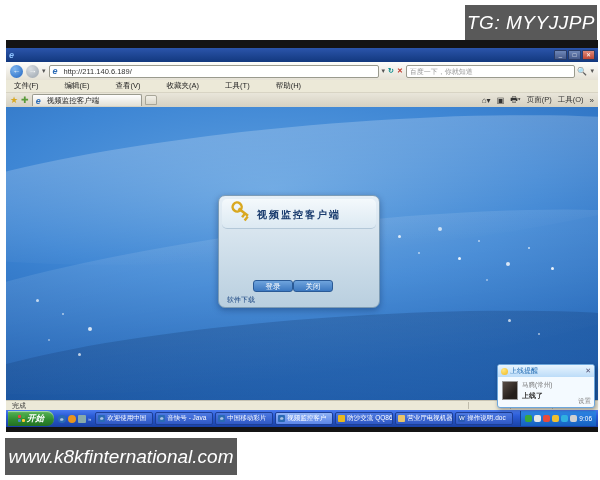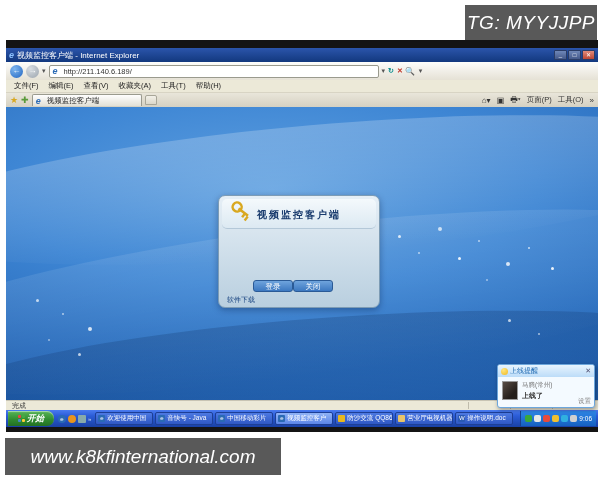--- a/index.html
+++ b/index.html
@@ -3,42 +3,42 @@
 <meta charset="utf-8">
 <style>
   :root{
     --watermark-bg:#595959; --titlebar:#12387e; --taskbar:#2b5cd6;
     --page-top:#3e86d4; --page-bottom:#1a55a2; --panel:#cfe0ec; --button-blue:#3c78c0;
   }
   *{margin:0;padding:0;box-sizing:border-box;font-family:"Liberation Sans",sans-serif;}
   body{width:600px;height:480px;background:#fff;position:relative;overflow:hidden;}
   .wm{position:absolute;background:var(--watermark-bg);color:#fff;display:flex;align-items:center;justify-content:center;font-style:italic;}
   .wm-top{right:3px;top:5px;width:132px;height:35px;font-size:19px;letter-spacing:.5px;}
-  .wm-bottom{left:5px;top:438px;width:276px;height:37px;font-size:19px;}
+  .wm-bottom{left:5px;top:438px;width:232px;height:37px;font-size:19px;}
   .shot{position:absolute;left:6px;top:40px;width:592px;height:392px;background:#141414;}
   
   .titlebar{position:absolute;left:0;top:8px;width:100%;height:14px;background:linear-gradient(#2b55ab,var(--titlebar));display:flex;align-items:center;padding:0 3px;color:#fff;font-size:8px;}
   .ie-e{font-style:italic;font-weight:bold;color:#8ec3ff;font-size:9px;margin-right:3px;}
   .winbtns{margin-left:auto;display:flex;gap:1px;}
   .wbtn{width:13px;height:10px;background:linear-gradient(#6f87b8,#44598a);border:1px solid #2a3c66;color:#fff;font-size:6px;line-height:8px;text-align:center;border-radius:1px;}
   .wbtn.close{background:linear-gradient(#e08a7a,#bc4633);}
   
   .addrrow{position:absolute;left:0;top:22px;width:100%;height:18px;background:linear-gradient(#fdfdfb,#e5e1d5);display:flex;align-items:center;padding:0 4px;gap:3px;}
   .navcirc{width:13px;height:13px;border-radius:50%;color:#fff;font-size:8px;line-height:12px;text-align:center;}
   .back{background:radial-gradient(circle at 35% 30%,#7fb7f0,#1f63c0);}
   .fwd{background:radial-gradient(circle at 35% 30%,#d8dde2,#9aa3ad);}
   .addrfield{flex:0 0 330px;height:13px;background:#fff;border:1px solid #9a9a8e;border-radius:2px;display:flex;align-items:center;padding:0 3px;font-size:7.5px;color:#333;gap:3px;}
   .smallctl{font-size:7px;color:#555;}
   .refresh{color:#0f8f8f;font-weight:bold;}
   .stop{color:#c0392b;font-weight:bold;}
   .searchbox{flex:1;height:13px;background:#fff;border:1px solid #9a9a8e;border-radius:2px;font-size:7px;color:#999;padding:0 3px;}
   .searchbox::placeholder{color:#999;font-size:7px;}
   .mag{font-size:8px;color:#335a9a;}
   
-  .menurow{position:absolute;left:0;top:40px;width:100%;height:13px;background:#ece9d8;border-bottom:1px solid #d8d4c4;display:flex;align-items:center;gap:10px;padding:0 8px;font-size:7.5px;color:#222;}
+  .menurow{position:absolute;left:0;top:40px;width:100%;height:13px;background:#ece9d8;border-bottom:1px solid #d8d4c4;display:flex;align-items:center;gap:26px;padding:0 8px;font-size:7.5px;color:#222;}
   
   .tabrow{position:absolute;left:0;top:53px;width:100%;height:14px;background:linear-gradient(#e9e6da,#d5d1c2);display:flex;align-items:center;padding:0 4px;gap:3px;}
   .star{color:#d9a820;font-size:9px;}
   .starplus{color:#5a9a3a;font-size:9px;}
   .tab{width:110px;height:12px;background:linear-gradient(#fefefe,#e2e0d6);border:1px solid #9a9a8e;border-bottom:none;border-radius:2px 2px 0 0;display:flex;align-items:center;gap:3px;font-size:7.5px;color:#222;padding:0 3px;}
   .newtab{width:12px;height:10px;background:linear-gradient(#f2f0e8,#dcd8ca);border:1px solid #a8a698;border-radius:2px 2px 0 0;}
   .cmdbar{margin-left:auto;display:flex;align-items:center;gap:6px;font-size:7.5px;color:#333;}
   .cmdico{font-size:8px;}
   
   .pagearea{position:absolute;left:0;top:67px;width:100%;height:293px;overflow:hidden;background:radial-gradient(ellipse 700px 260px at 45% 28%,#5fa0e0 0%,var(--page-top) 38%,#2a6dbd 68%,var(--page-bottom) 100%);}
@@ -90,39 +90,39 @@
 <body>
 
 <div>
   <div class="wm wm-top">TG: MYYJJPP</div>
   <div class="wm wm-bottom">www.k8kfinternational.com</div>
 
   <div class="shot">
 
     <div class="titlebar">
       <span class="ie-e">e</span>
-      <span>视频监控客户端 - Internet Explorer</span>
       <span class="winbtns">
         <span class="wbtn">_</span>
         <span class="wbtn">□</span>
         <span class="wbtn close">✕</span>
       </span>
     </div>
 
     <div class="addrrow">
       <span class="navcirc back">←</span>
       <span class="navcirc fwd">→</span>
       <span class="smallctl">▾</span>
       <span class="addrfield">
         <span class="ie-e" style="color:#2a6ab5">e</span>
         <span>http://211.140.6.189/</span>
       </span>
       <span class="smallctl">▾</span>
       <span class="smallctl refresh">↻</span>
       <span class="smallctl stop">✕</span>
+      <input class="searchbox" placeholder="百度一下，你就知道" style="">
       <span class="mag">🔍</span>
       <span class="smallctl">▾</span>
     </div>
 
     <div class="menurow">
       <span>文件(F)</span>
       <span>编辑(E)</span>
       <span>查看(V)</span>
       <span>收藏夹(A)</span>
       <span>工具(T)</span>

